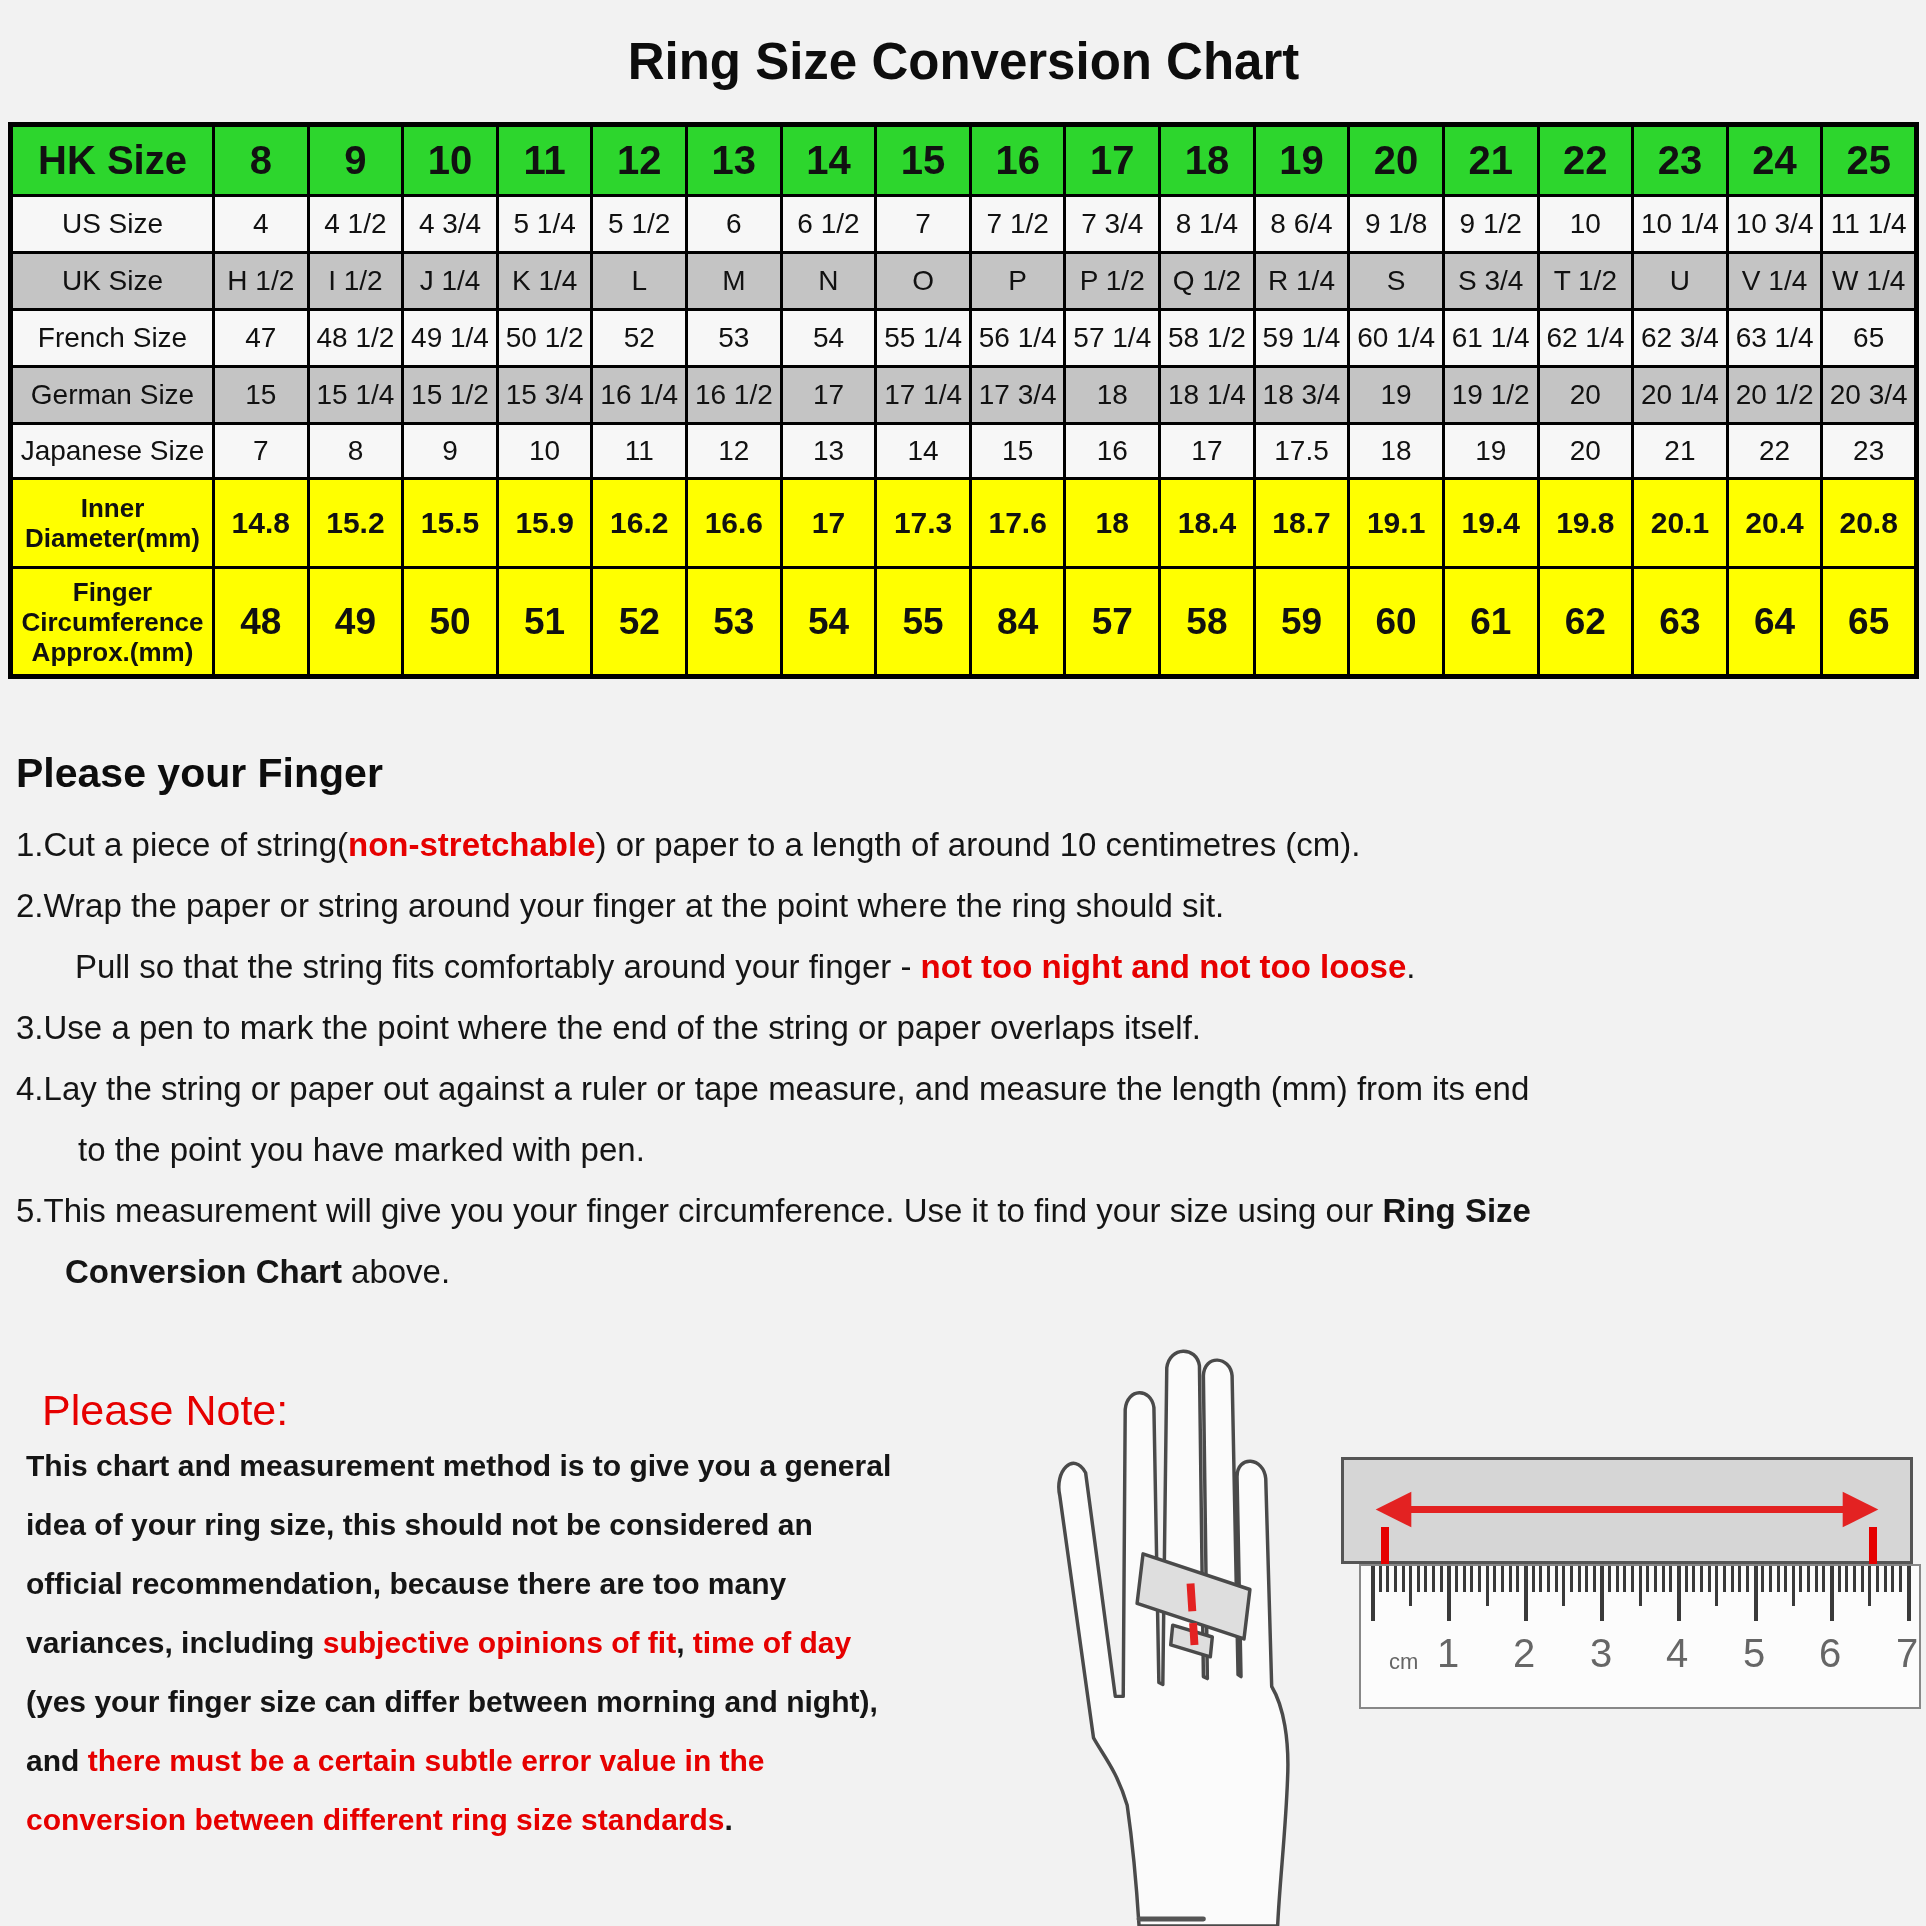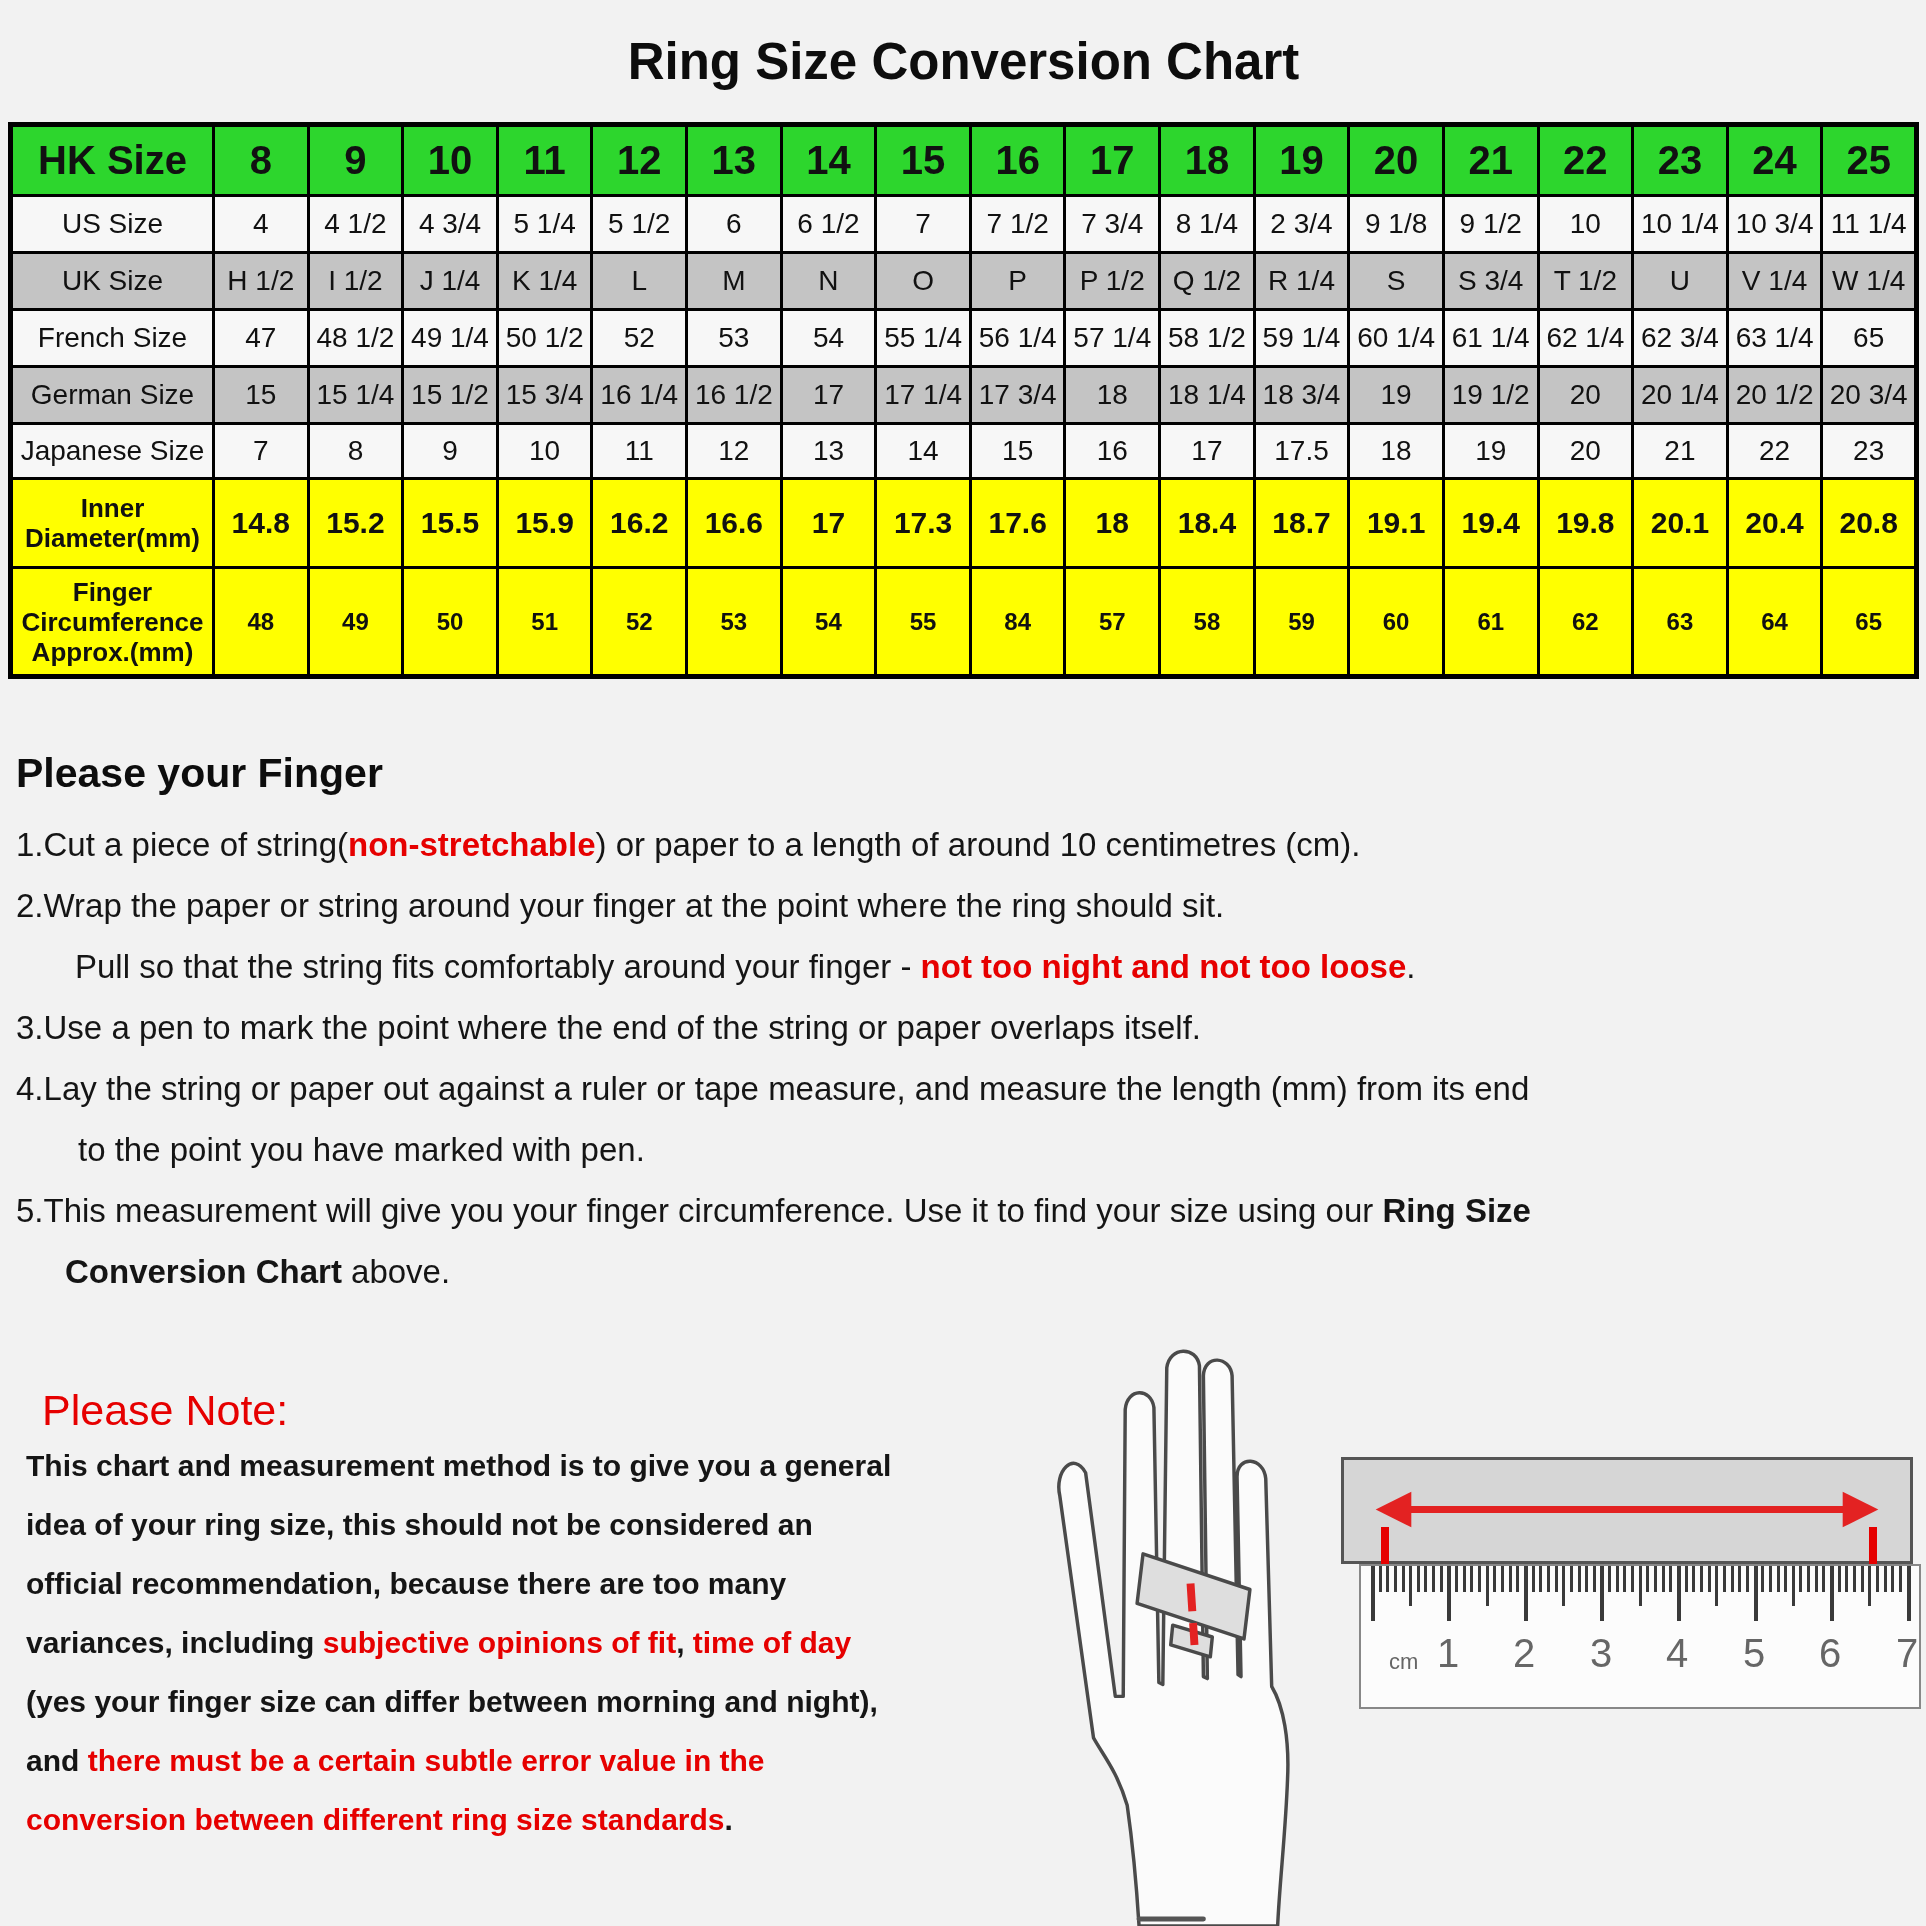--- a/index.html
+++ b/index.html
@@ -35,21 +35,21 @@
   }
   table.sizes col.lblcol{width:203px;}
   tr.row-green{height:71px;background:var(--header-green,#2dd62d);}
   tr.row-green td{font-size:40px;font-weight:bold;}
   tr.row-white{height:57px;background:var(--row-white,#f7f7f7);}
   tr.row-gray{height:57px;background:var(--row-gray,#c4c4c4);}
   tr.row-jp{height:55px;background:var(--row-white,#f7f7f7);}
   tr.row-yellow{height:89px;background:var(--row-yellow,#ffff00);}
   tr.row-yellow td{font-weight:bold;font-size:30px;}
   tr.row-yellow2{height:109px;background:var(--row-yellow,#ffff00);}
-  tr.row-yellow2 td{font-weight:bold;font-size:24px;}
+  tr.row-yellow2 td{font-weight:bold;font-size:37px;}
   tr.row-yellow td.lbl, tr.row-yellow2 td.lbl{font-size:26px;line-height:30px;}
 
   
   .measure-heading{
     position:absolute;left:16px;top:750px;margin:0;
     font-size:41px;font-weight:bold;color:#0d0d0d;
   }
   .instr-lines{
     position:absolute;left:16px;top:814px;width:1881px;
     font-size:33px;color:#151515;
@@ -147,21 +147,21 @@
           <td>4 1/2</td>
           <td>4 3/4</td>
           <td>5 1/4</td>
           <td>5 1/2</td>
           <td>6</td>
           <td>6 1/2</td>
           <td>7</td>
           <td>7 1/2</td>
           <td>7 3/4</td>
           <td>8 1/4</td>
-          <td>2 3/4</td>
+          <td>8 6/4</td>
           <td>9 1/8</td>
           <td>9 1/2</td>
           <td>10</td>
           <td>10 1/4</td>
           <td>10 3/4</td>
           <td>11 1/4</td>
         </tr>
         <tr class="row-gray">
           <td class="lbl">UK Size</td>
           <td>H 1/2</td>

